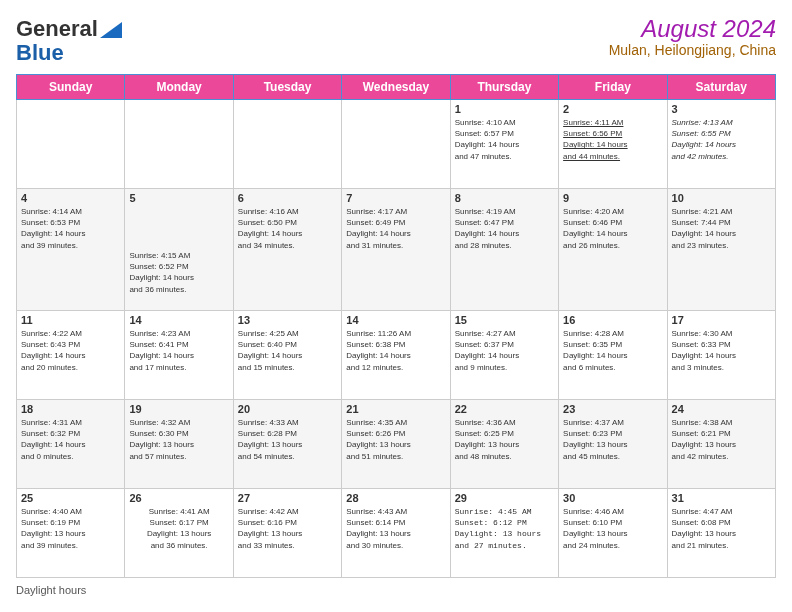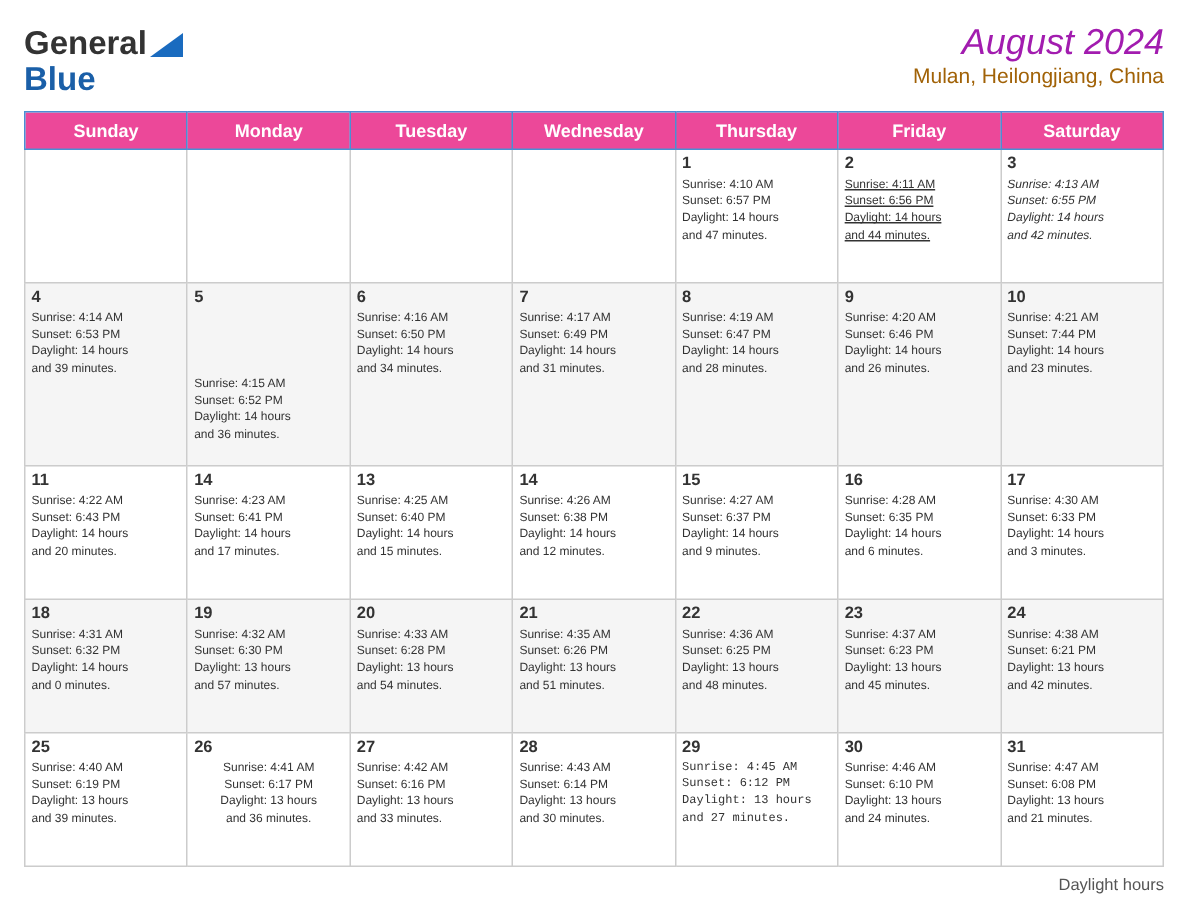--- a/index.html
+++ b/index.html
@@ -93,21 +93,20 @@
       line-height: 1.4;
       color: #333;
     }
     .empty-cell {
       background: #fff !important;
     }
     .footer {
       margin-top: 6px;
       font-size: 11px;
       color: #555;
-      text-align: right;
     }
   </style>
 </head>
 <body>
 
 <div class="page">
   <div class="header">
     <div class="logo">
       <div class="logo-line1">
         <span style="font-size:22px;font-weight:bold;color:#333;">General</span>
@@ -231,21 +230,21 @@
           </td>
           <td>
             <span class="day-num">13</span>
             <div class="day-info" style="white-space: pre-line;">Sunrise: 4:25 AM
 Sunset: 6:40 PM
 Daylight: 14 hours
 and 15 minutes.</div>
           </td>
           <td>
             <span class="day-num">14</span>
-            <div class="day-info" style="white-space: pre-line;">Sunrise: 4:26 AM
+            <div class="day-info" style="white-space: pre-line;">Sunrise: 11:26 AM
 Sunset: 6:38 PM
 Daylight: 14 hours
 and 12 minutes.</div>
           </td>
           <td>
             <span class="day-num">15</span>
             <div class="day-info" style="white-space: pre-line;">Sunrise: 4:27 AM
 Sunset: 6:37 PM
 Daylight: 14 hours
 and 9 minutes.</div>

